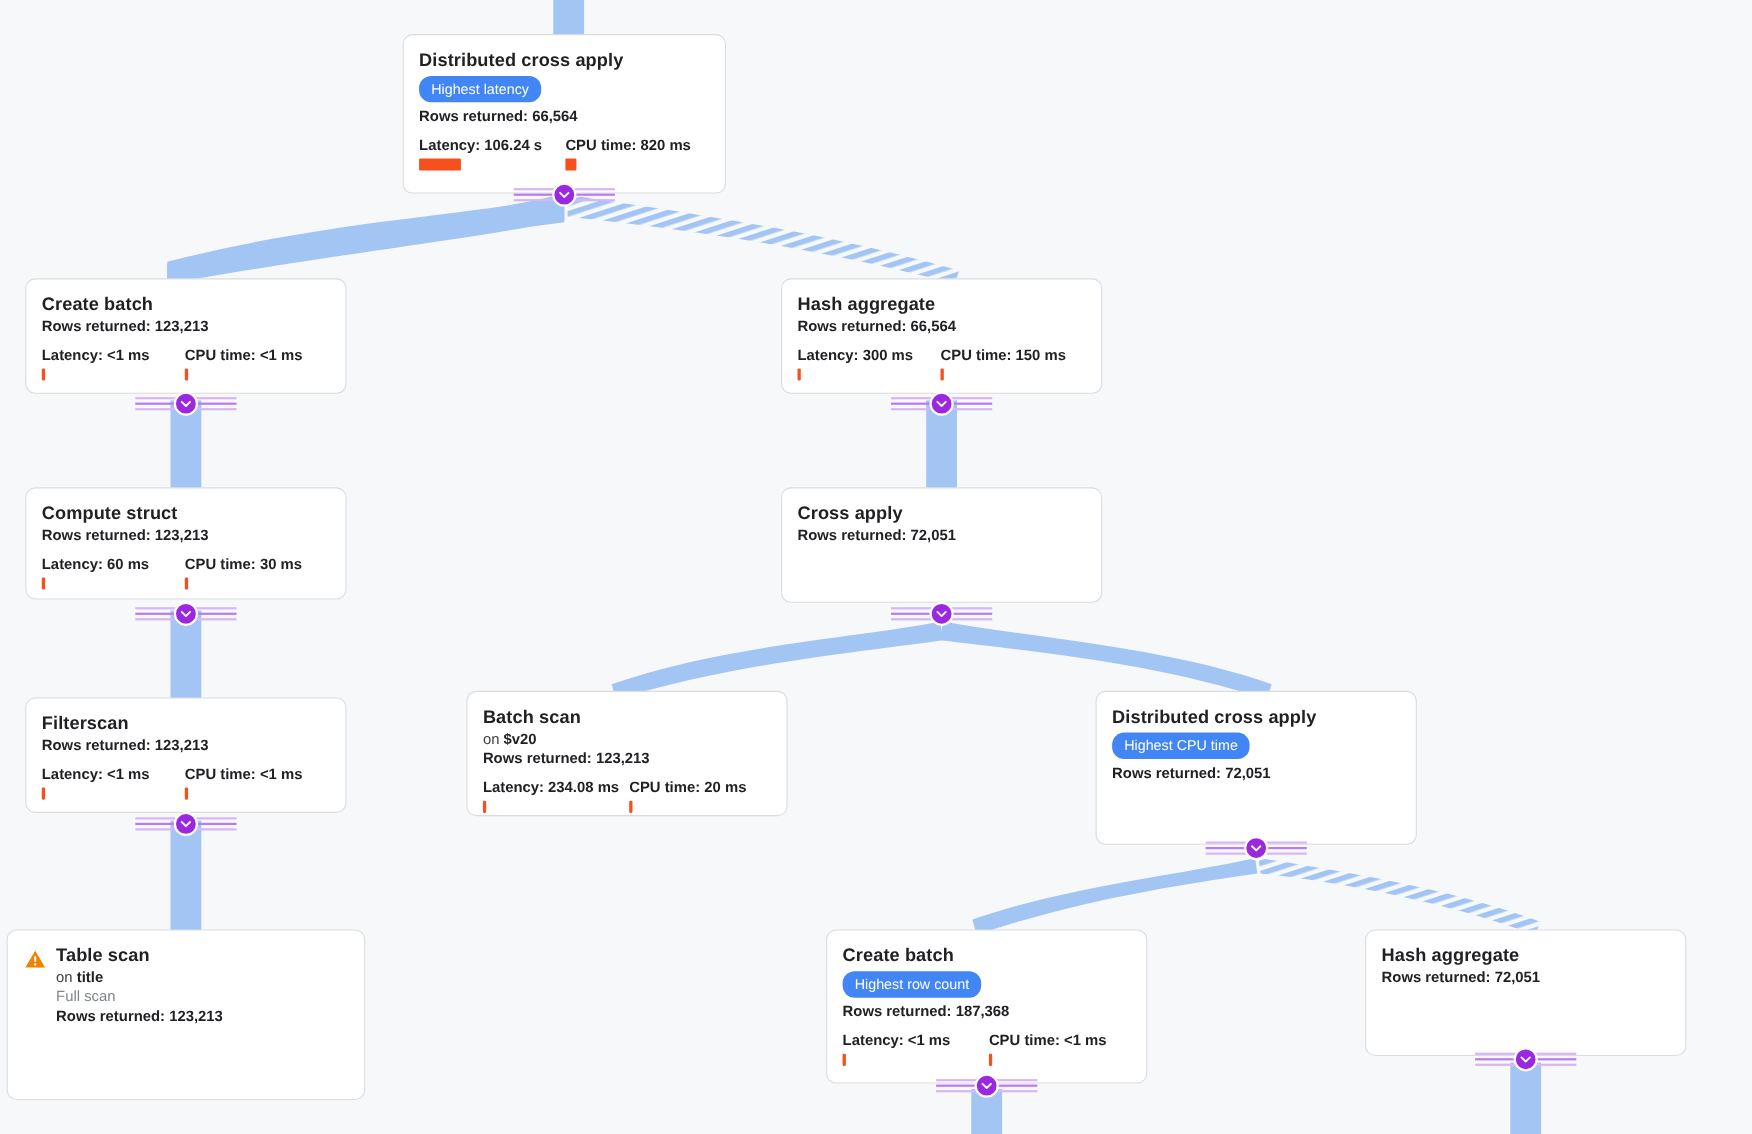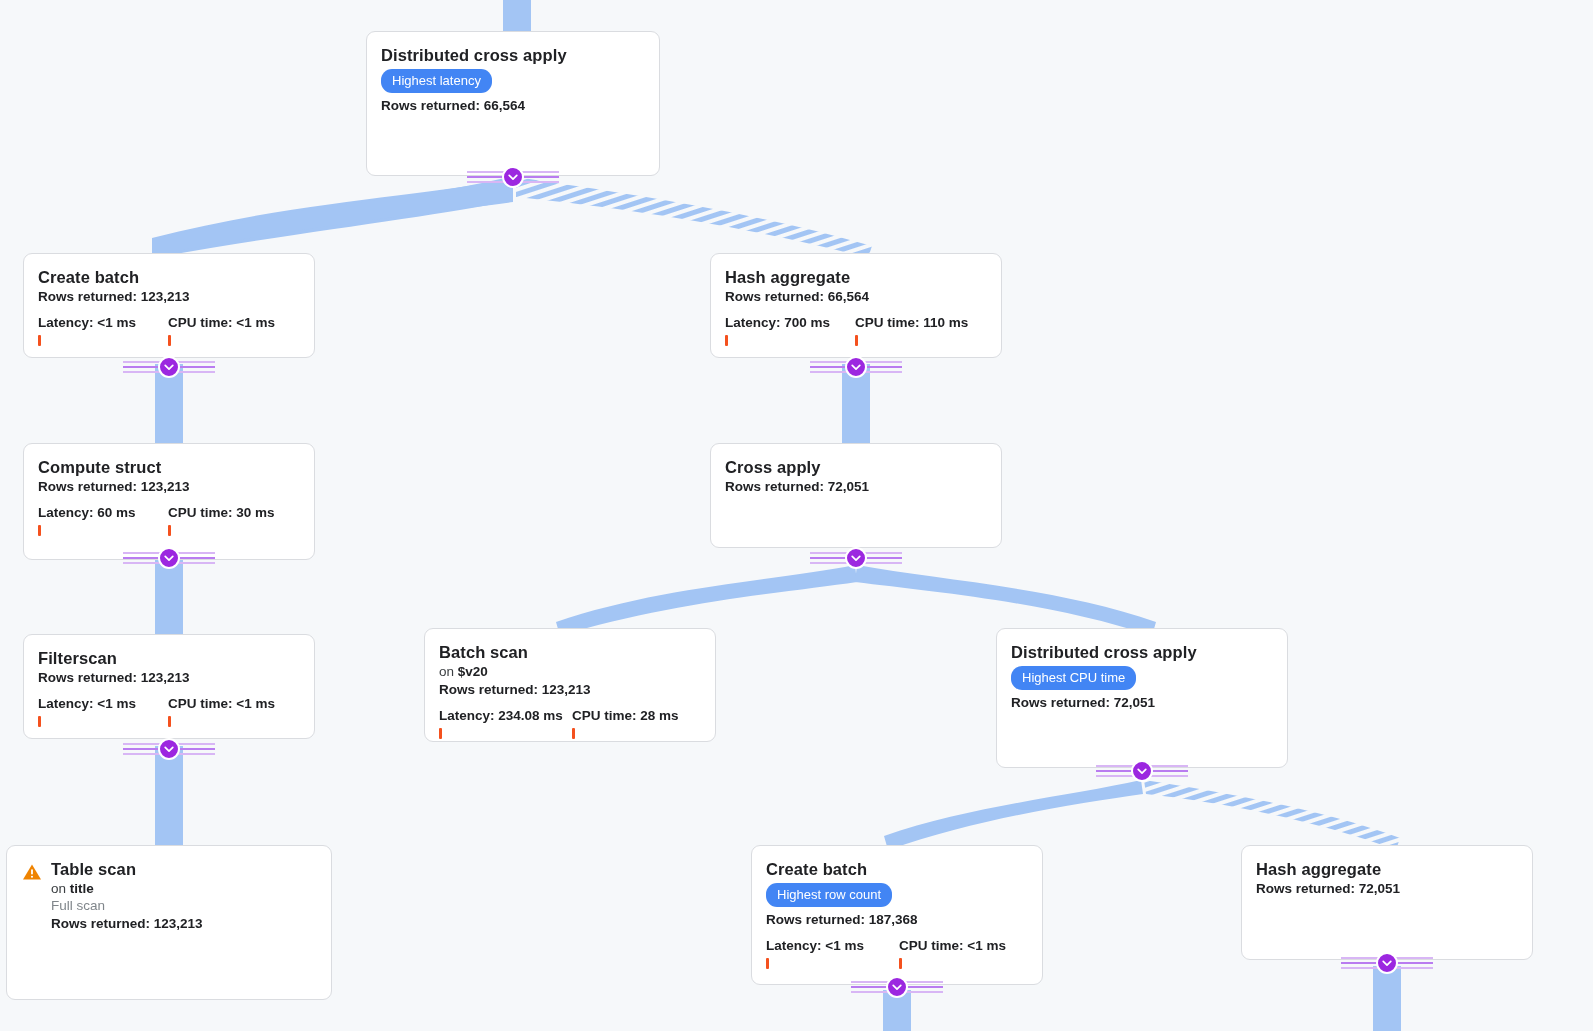--- a/index.html
+++ b/index.html
@@ -167,20 +167,30 @@
              C 1315,820 1220,802 1146,794 Z" fill="url(#hatch)"></path>
 
     <rect x="883" y="990" width="28" height="41" fill="#a3c5f4"></rect>
     <rect x="1373" y="966" width="28" height="65" fill="#a3c5f4"></rect>
   </svg>
 
   <div class="node" style="left:366px;top:31px;width:294px;height:145px;">
     <div class="node-title">Distributed cross apply</div>
     <span class="badge">Highest latency</span>
     <div class="rows">Rows returned: 66,564</div>
+    <div class="metrics">
+      <div class="metric" style="width:133px;">
+        <div class="mlabel">Latency: 106.24 s</div>
+        <div class="bar" style="width:38px;"></div>
+      </div>
+      <div class="metric">
+        <div class="mlabel">CPU time: 820 ms</div>
+        <div class="bar" style="width:10px;"></div>
+      </div>
+    </div>
   </div>
   <div class="toggle" style="left:513px;top:177px;">
     <div class="rail">
         <i class="l1"></i>
         <i class="l2"></i>
         <i class="l3"></i>
       </div>
     <div class="knob">
       <svg width="12" height="12" viewBox="0 0 12 12">
           <path d="M2.2 4.3 L6 8.1 L9.8 4.3" stroke="#ffffff" stroke-width="1.7" fill="none" stroke-linecap="round" stroke-linejoin="round"></path>
@@ -213,43 +223,43 @@
           <path d="M2.2 4.3 L6 8.1 L9.8 4.3" stroke="#ffffff" stroke-width="1.7" fill="none" stroke-linecap="round" stroke-linejoin="round"></path>
         </svg>
     </div>
   </div>
 
   <div class="node" style="left:710px;top:253px;width:292px;height:105px;">
     <div class="node-title">Hash aggregate</div>
     <div class="rows">Rows returned: 66,564</div>
     <div class="metrics">
       <div class="metric" style="width:130px;">
-        <div class="mlabel">Latency: 700 ms</div>
-        <div class="bar" style="width:3px;"></div>
-      </div>
-      <div class="metric">
-        <div class="mlabel">CPU time: 110 ms</div>
+        <div class="mlabel">Latency: 300 ms</div>
+        <div class="bar" style="width:3px;"></div>
+      </div>
+      <div class="metric">
+        <div class="mlabel">CPU time: 150 ms</div>
         <div class="bar" style="width:3px;"></div>
       </div>
     </div>
   </div>
   <div class="toggle" style="left:856px;top:367px;">
     <div class="rail">
         <i class="l1"></i>
         <i class="l2"></i>
         <i class="l3"></i>
       </div>
     <div class="knob">
       <svg width="12" height="12" viewBox="0 0 12 12">
           <path d="M2.2 4.3 L6 8.1 L9.8 4.3" stroke="#ffffff" stroke-width="1.7" fill="none" stroke-linecap="round" stroke-linejoin="round"></path>
         </svg>
     </div>
   </div>
 
-  <div class="node" style="left:23px;top:443px;width:292px;height:117px;">
+  <div class="node" style="left:23px;top:443px;width:292px;height:102px;">
     <div class="node-title">Compute struct</div>
     <div class="rows">Rows returned: 123,213</div>
     <div class="metrics">
       <div class="metric" style="width:130px;">
         <div class="mlabel">Latency: 60 ms</div>
         <div class="bar" style="width:3px;"></div>
       </div>
       <div class="metric">
         <div class="mlabel">CPU time: 30 ms</div>
         <div class="bar" style="width:3px;"></div>
@@ -316,21 +326,21 @@
   <div class="node" style="left:424px;top:628px;width:292px;height:114px;">
     <div class="node-title">Batch scan</div>
     <div class="node-sub">on <b>$v20</b></div>
     <div class="rows">Rows returned: 123,213</div>
     <div class="metrics">
       <div class="metric" style="width:133px;">
         <div class="mlabel">Latency: 234.08 ms</div>
         <div class="bar" style="width:3px;"></div>
       </div>
       <div class="metric">
-        <div class="mlabel">CPU time: 28 ms</div>
+        <div class="mlabel">CPU time: 20 ms</div>
         <div class="bar" style="width:3px;"></div>
       </div>
     </div>
   </div>
 
   <div class="node" style="left:996px;top:628px;width:292px;height:140px;">
     <div class="node-title">Distributed cross apply</div>
     <span class="badge">Highest CPU time</span>
     <div class="rows">Rows returned: 72,051</div>
   </div>

